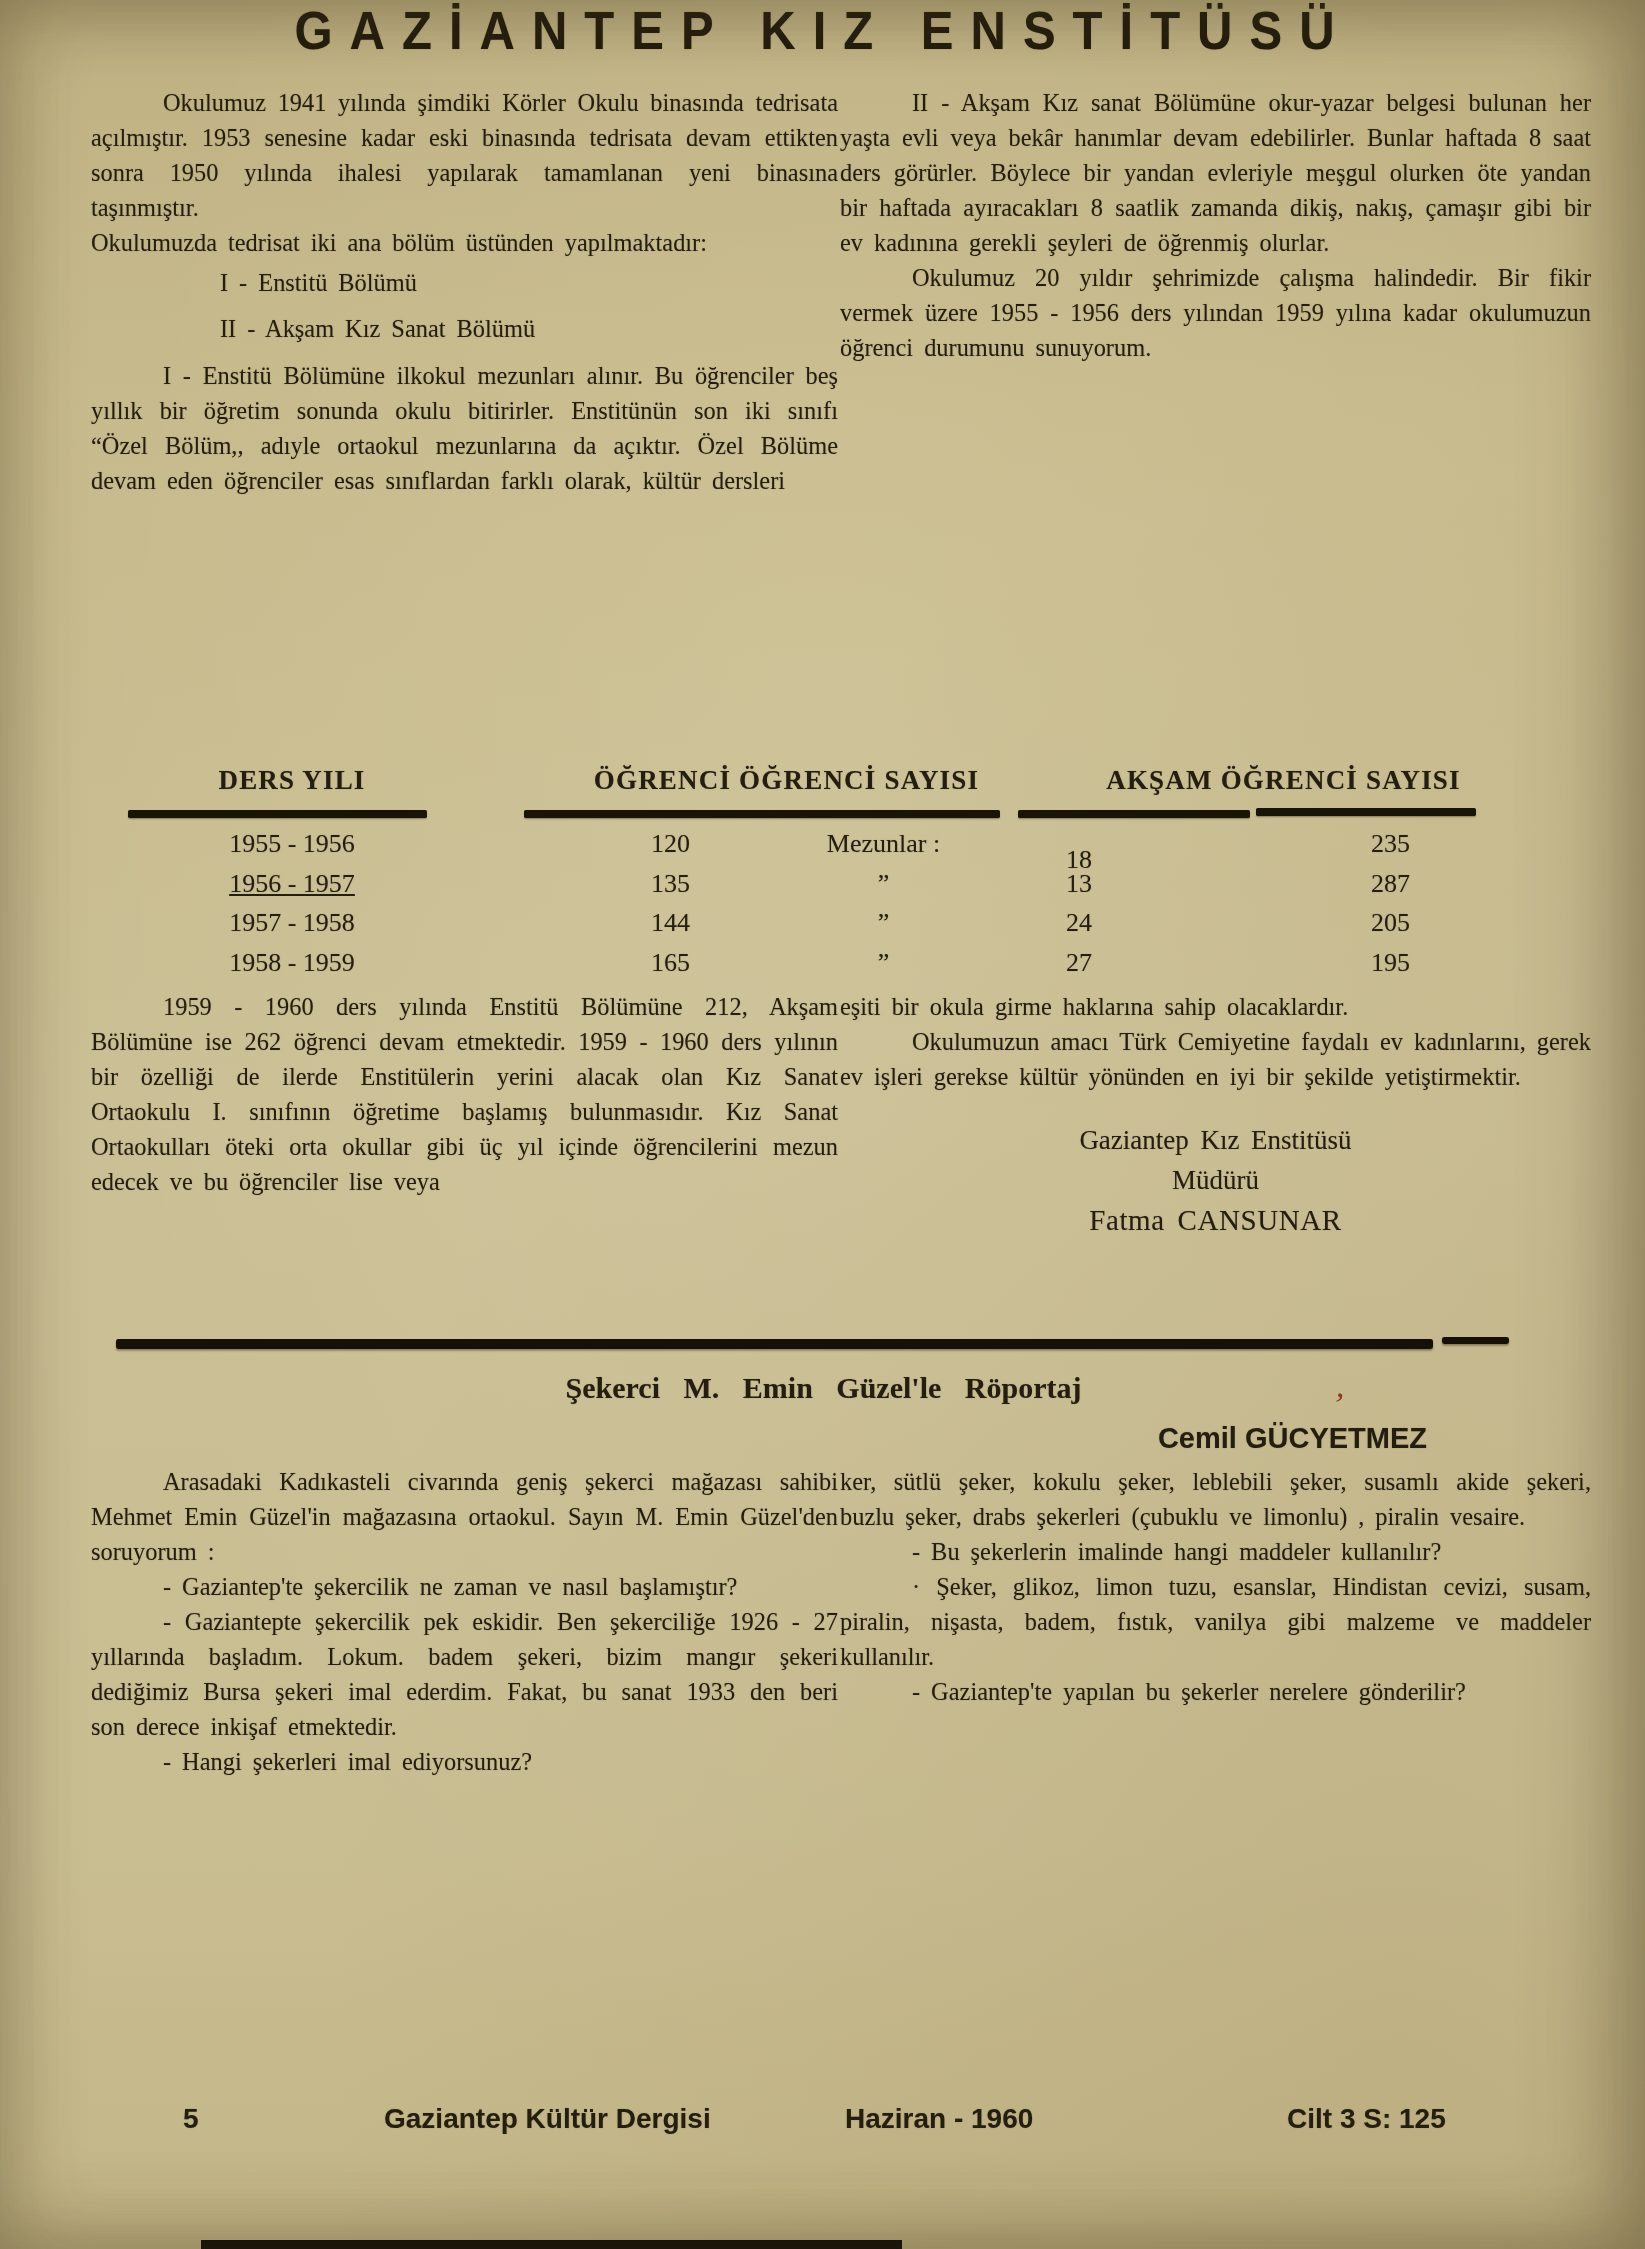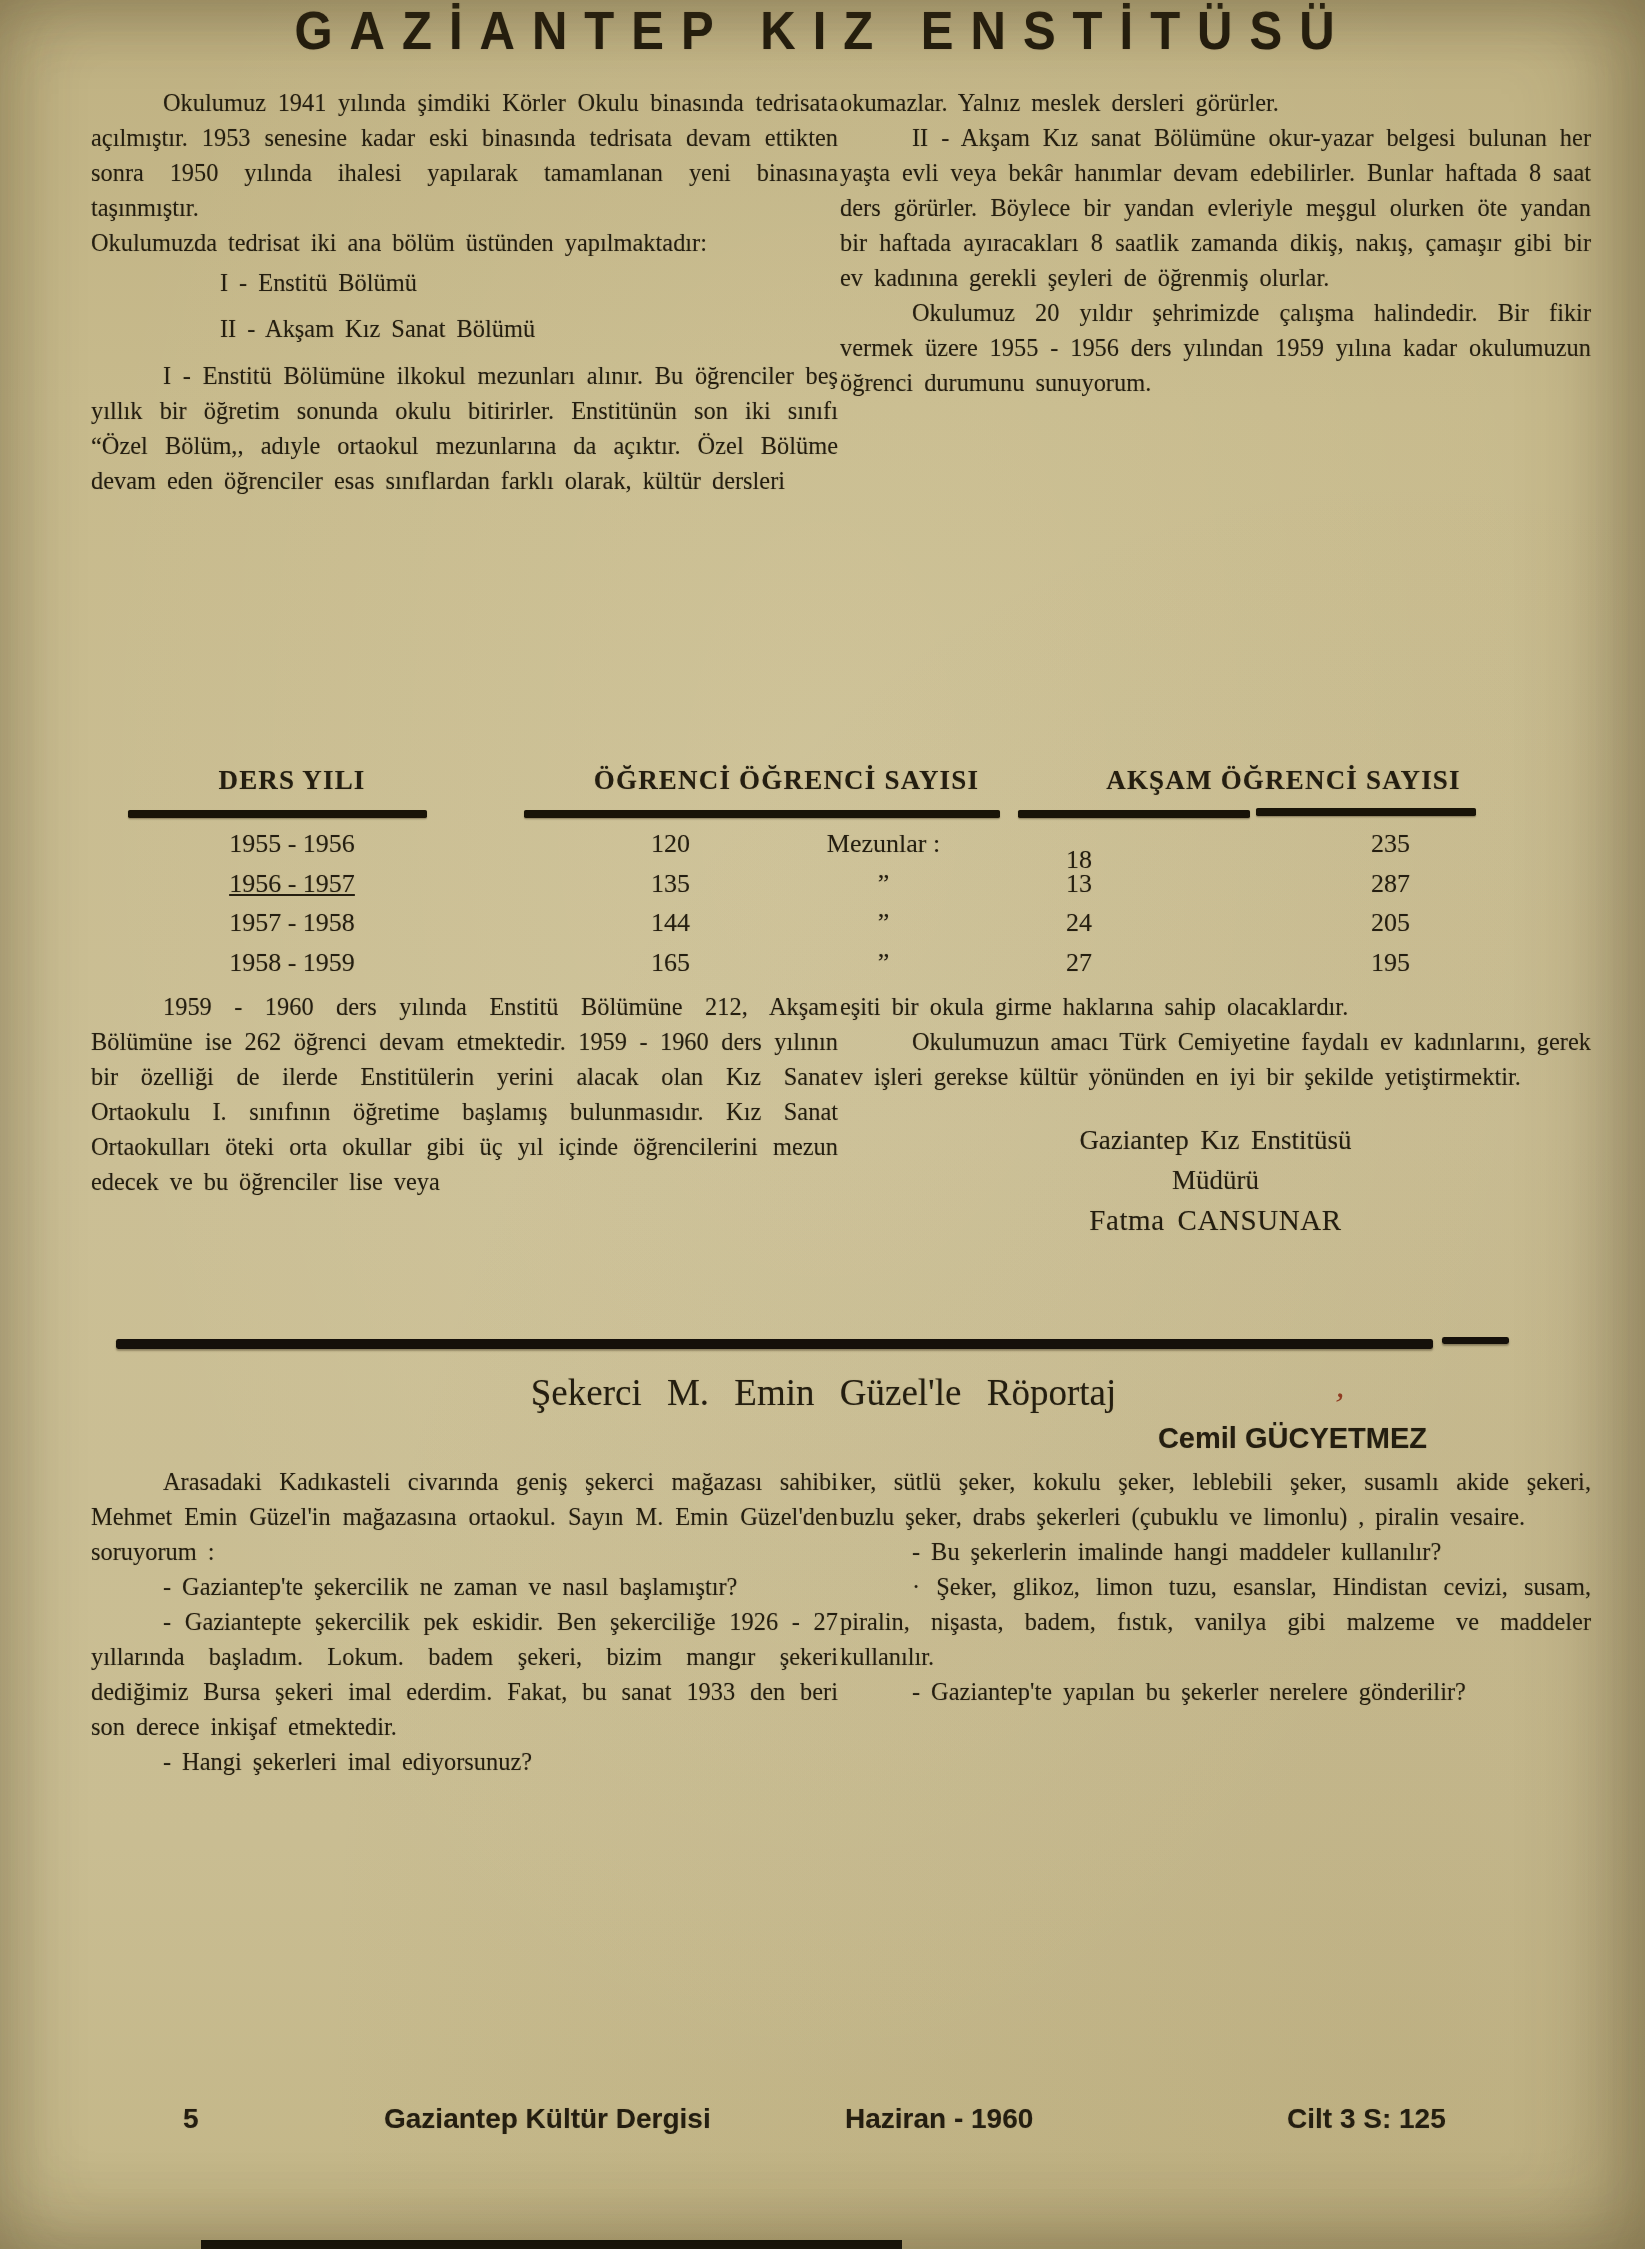--- a/index.html
+++ b/index.html
@@ -34,21 +34,21 @@
   .gap { margin-top:28px; }
   .gap-sm { margin-top:8.5px; }
   .list-item { padding-left:129px; line-height:46px; text-align:left; }
   .stats { position:absolute; left:91px; top:765px; width:1494px; height:226px; font-size:26px; }
   .th { position:absolute; top:0; font-weight:bold; font-size:27px; letter-spacing:1.2px; text-align:center; white-space:nowrap; }
   .rule { position:absolute; background:#191408; height:8px; border-radius:1.8px; box-shadow:0 1.2px 1.2px rgba(40,30,10,.35); }
   .cell { position:absolute; text-align:center; white-space:nowrap; }
   .divider { position:absolute; background:#15100a; border-radius:2.4px; box-shadow:0 1.8px 1.8px rgba(40,30,10,.4); }
   .title2 {
     position:absolute; left:244px; top:1371px; width:1159px; text-align:center;
-    font-weight:normal; font-size:37px; word-spacing:16px; white-space:nowrap;
+    font-weight:bold; font-size:30px; word-spacing:16px; white-space:nowrap;
   }
   .ink-mark { position:absolute; left:1333px; top:1386px; font-size:34px; color:#8f3c22; text-shadow:none; transform:rotate(8deg); }
   .byline {
     position:absolute; left:1037px; top:1422px; width:390px; text-align:right;
     font-family:"Liberation Sans", sans-serif; font-weight:bold; font-size:29px; white-space:nowrap;
   }
   .sig { text-align:center; text-indent:0; line-height:40px; font-size:27px; }
   .sig-name { font-size:29px; letter-spacing:0.6px; }
   .footer-item {
     position:absolute; top:2103px;
@@ -65,21 +65,20 @@
 
   <div class="col" style="left:91px; top:85px; width:747px; height:680px;">
     <p class="ind">Okulumuz 1941 yılında şimdiki Körler Okulu binasında tedrisata açılmıştır. 1953 senesine kadar eski binasında tedrisata devam ettikten sonra 1950 yılında ihalesi yapılarak tamamlanan yeni binasına taşınmıştır.</p>
     <p>Okulumuzda tedrisat iki ana bölüm üstünden yapılmaktadır:</p>
     <p class="list-item">I - Enstitü Bölümü</p>
     <p class="list-item">II - Akşam Kız Sanat Bölümü</p>
     <p class="ind" style="margin-top:6.1px;">I - Enstitü Bölümüne ilkokul mezunları alınır. Bu öğrenciler beş yıllık bir öğretim sonunda okulu bitirirler. Enstitünün son iki sınıfı “Özel Bölüm,, adıyle ortaokul mezunlarına da açıktır. Özel Bölüme devam eden öğrenciler esas sınıflardan farklı olarak, kültür dersleri</p>
   </div>
 
   <div class="col" style="left:840px; top:85px; width:751px; height:680px;">
-    <p>okumazlar. Yalnız meslek dersleri görürler.</p>
     <p class="ind gap">II - Akşam Kız sanat Bölümüne okur-yazar belgesi bulunan her yaşta evli veya bekâr hanımlar devam edebilirler. Bunlar haftada 8 saat ders görürler. Böylece bir yandan evleriyle meşgul olurken öte yandan bir haftada ayıracakları 8 saatlik zamanda dikiş, nakış, çamaşır gibi bir ev kadınına gerekli şeyleri de öğrenmiş olurlar.</p>
     <p class="ind gap">Okulumuz 20 yıldır şehrimizde çalışma halindedir. Bir fikir vermek üzere 1955 - 1956 ders yılından 1959 yılına kadar okulumuzun öğrenci durumunu sunuyorum.</p>
   </div>
 
   <div class="stats">
     <span class="th" style="left:85px; width:232px;">DERS YILI</span>
     <span class="th" style="left:421px; width:549px;">ÖĞRENCİ ÖĞRENCİ SAYISI</span>
     <span class="th" style="left:976px; width:433px;">AKŞAM ÖĞRENCİ SAYISI</span>
 
     <span class="rule" style="left:37px;  top:45px; width:299px;"></span>

